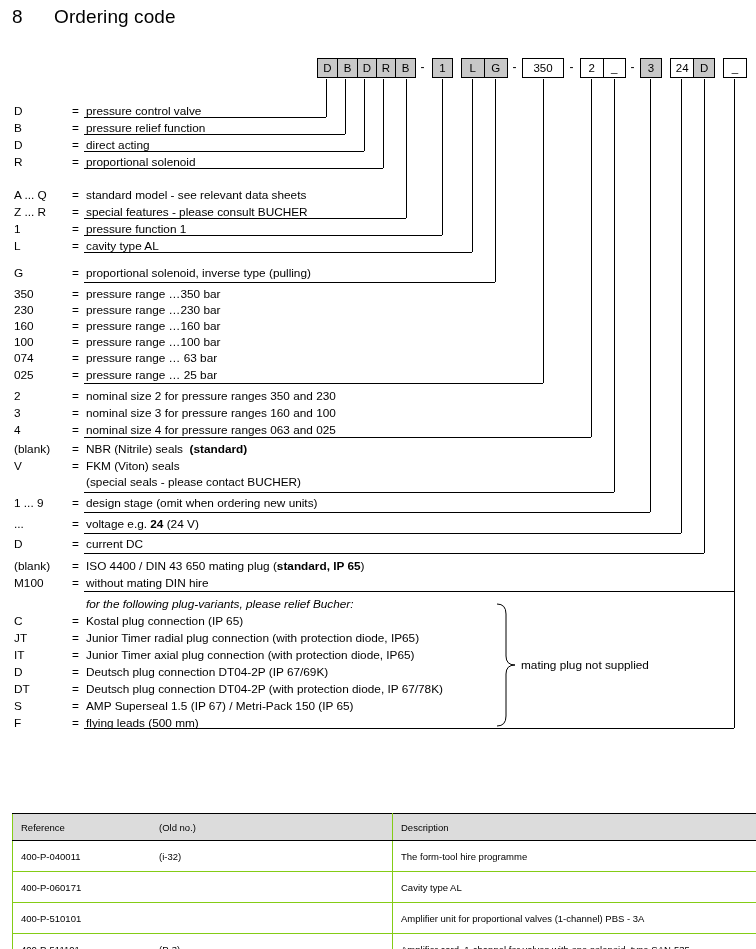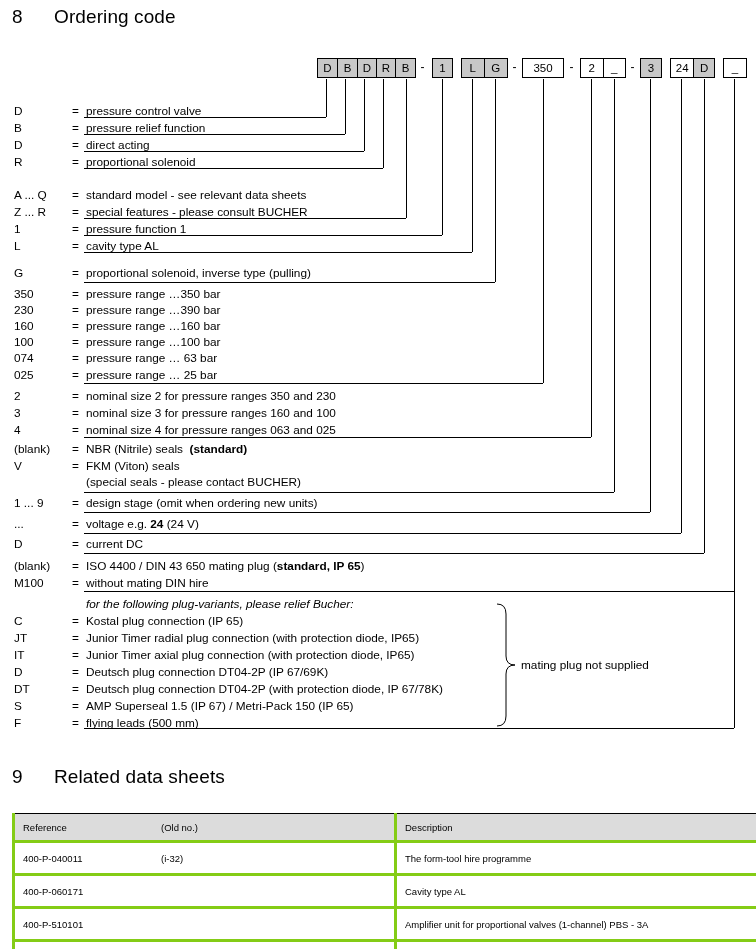--- a/index.html
+++ b/index.html
@@ -92,21 +92,21 @@
   
   #sheets-table {
     position: absolute;
     left: 12px;
     width: 732px;
     border-collapse: collapse;
     table-layout: fixed;
     font-size: 9.5px;
   }
   #sheets-table th, #sheets-table td {
-    border: 3px solid #84cc16;
+    border: 1px solid #84cc16;
     padding: 5px 0 5px 8px;
     text-align: left;
     font-weight: 400;
     vertical-align: middle;
     white-space: nowrap;
     overflow: hidden;
   }
   #sheets-table thead th {
     background: #dcdcdc;
     border-top: 1px solid #000;
@@ -263,21 +263,21 @@
   </div>
 
   <div class="lg" style="top:288px">
     <span class="key">350</span>
     <span class="eq">=</span>
     <span class="val">pressure range …350 bar</span>
   </div>
   <div class="lg" style="top:304px">
     <span class="key">230</span>
     <span class="eq">=</span>
-    <span class="val">pressure range …390 bar</span>
+    <span class="val">pressure range …230 bar</span>
   </div>
   <div class="lg" style="top:320px">
     <span class="key">160</span>
     <span class="eq">=</span>
     <span class="val">pressure range …160 bar</span>
   </div>
   <div class="lg" style="top:336px">
     <span class="key">100</span>
     <span class="eq">=</span>
     <span class="val">pressure range …100 bar</span>
@@ -387,23 +387,20 @@
     <span class="key">F</span>
     <span class="eq">=</span>
     <span class="val">flying leads (500 mm)</span>
   </div>
 
   <svg style="position:absolute; left:495px; top:602px;" width="24" height="126">
     <path d="M 2 2 Q 11 2 11 12 L 11 54 Q 11 63 20 63 Q 11 63 11 72 L 11 114 Q 11 124 2 124" fill="none" stroke="#000" stroke-width="1"></path>
   </svg>
   <div class="brace-note" style="left:521px; top:658px;">mating plug not supplied</div>
 
-  <div class="sec-head" style="left:12px; top:766px;">
-    <span class="num">9</span><span>Related data sheets</span>
-  </div>
 
   <table id="sheets-table" style="top:813px">
     <thead>
       <tr>
         <th class="col-ref">Reference</th>
         <th class="col-old">(Old no.)</th>
         <th class="col-desc">Description</th>
       </tr>
     </thead>
     <tbody>

